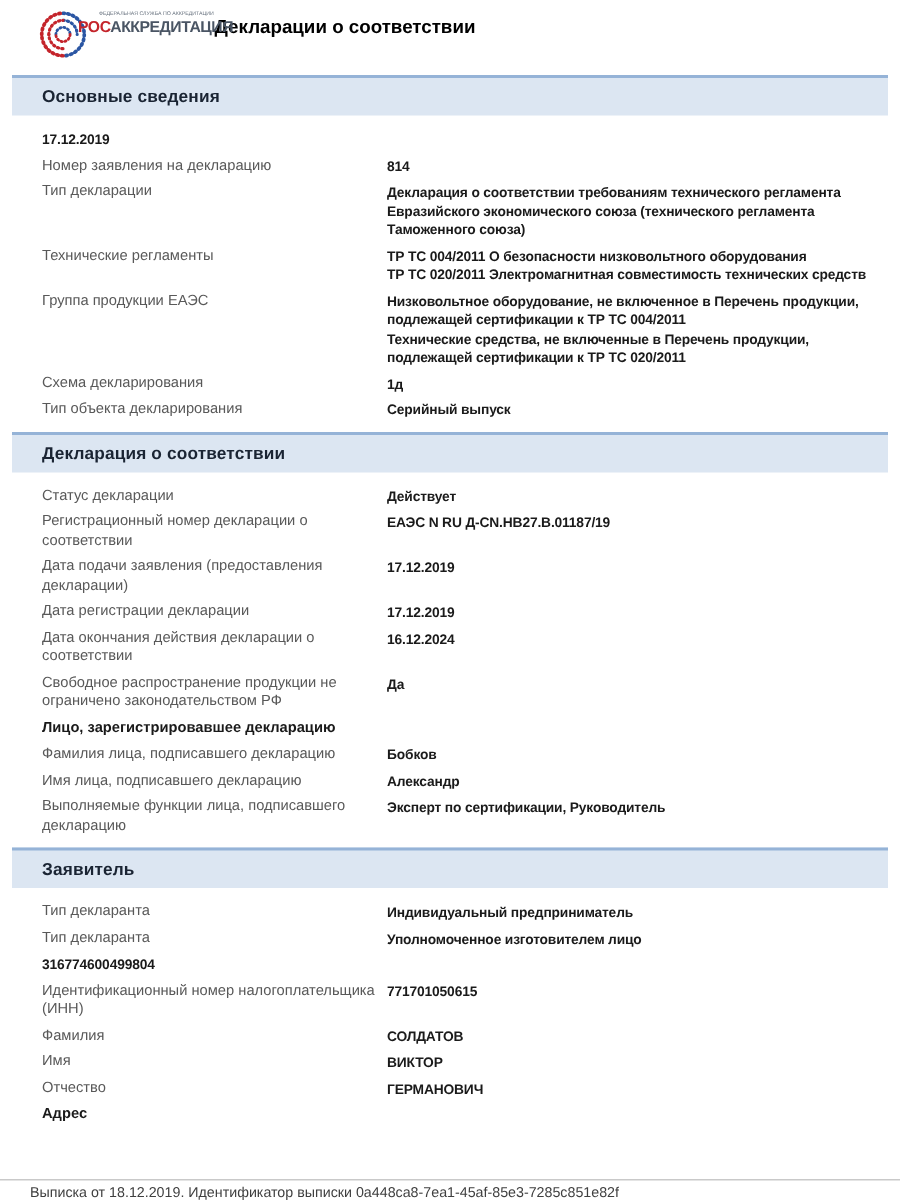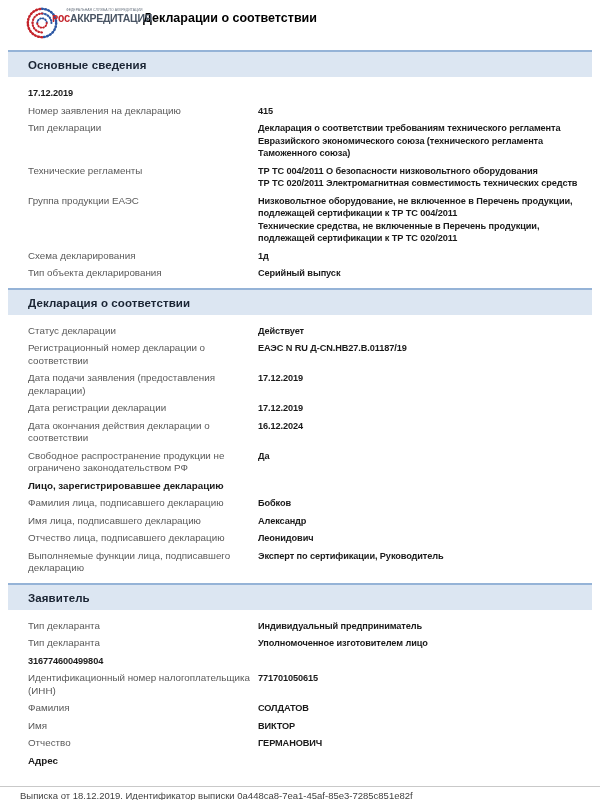--- a/index.html
+++ b/index.html
@@ -12,21 +12,21 @@
   
   .hdr{display:flex;align-items:flex-start;padding:4px 0 0 25px;height:38px;}
   .logo{display:flex;align-items:flex-start;width:93px;position:relative;}
   .logo svg{display:block;margin-top:1px;}
   .logo-text{margin-left:-7px;margin-top:4px;line-height:1;}
   .logo-top{
     font-size:6px;color:#6a7480;letter-spacing:0px;white-space:nowrap;
     transform:scale(0.58);transform-origin:left top;margin-left:14px;
   }
   .logo-main{font-size:10.5px;font-weight:bold;letter-spacing:-0.3px;margin-top:-1px;white-space:nowrap;}
-  .logo-main .red{color:#c4242b;font-family:Liberation Mono, monospace;}
+  .logo-main .red{color:#c4242b;}
   .logo-main .blue{color:#4a5564;}
   .page-title{font-size:12.5px;font-weight:bold;color:#000;margin:7px 0 0 25px;}
   
   .section-bar{
     margin:8px 8px 8px 8px;
     background:#dce6f2;
     border-top:2px solid #95b3d7;
     padding:3px 0 4px 20px;
   }
   .section-bar .sec-title{font-size:11.5px;font-weight:bold;color:#1a2433;letter-spacing:0.1px;}
@@ -79,21 +79,21 @@
 
 <div class="section-bar">
   <span class="sec-title">Основные сведения</span>
 </div>
 <div class="rows">
   <div class="row">
     <div class="val">17.12.2019</div>
   </div>
   <div class="row">
     <div class="lbl">Номер заявления на декларацию</div>
-    <div class="val">415</div>
+    <div class="val">814</div>
   </div>
   <div class="row">
     <div class="lbl">Тип декларации</div>
     <div class="val">Декларация о соответствии требованиям технического регламента
 Евразийского экономического союза (технического регламента
 Таможенного союза)</div>
   </div>
   <div class="row">
     <div class="lbl">Технические регламенты</div>
     <div class="val">ТР ТС 004/2011 О безопасности низковольтного оборудования
@@ -149,24 +149,20 @@
   </div>
   <div class="row">
     <div class="lbl">Фамилия лица, подписавшего декларацию</div>
     <div class="val">Бобков</div>
   </div>
   <div class="row">
     <div class="lbl">Имя лица, подписавшего декларацию</div>
     <div class="val">Александр</div>
   </div>
   <div class="row">
-    <div class="lbl">Отчество лица, подписавшего декларацию</div>
-    <div class="val">Леонидович</div>
-  </div>
-  <div class="row">
     <div class="lbl">Выполняемые функции лица, подписавшего декларацию</div>
     <div class="val">Эксперт по сертификации, Руководитель</div>
   </div>
 </div>
 
 <div class="section-bar">
   <span class="sec-title">Заявитель</span>
 </div>
 <div class="rows">
   <div class="row">

